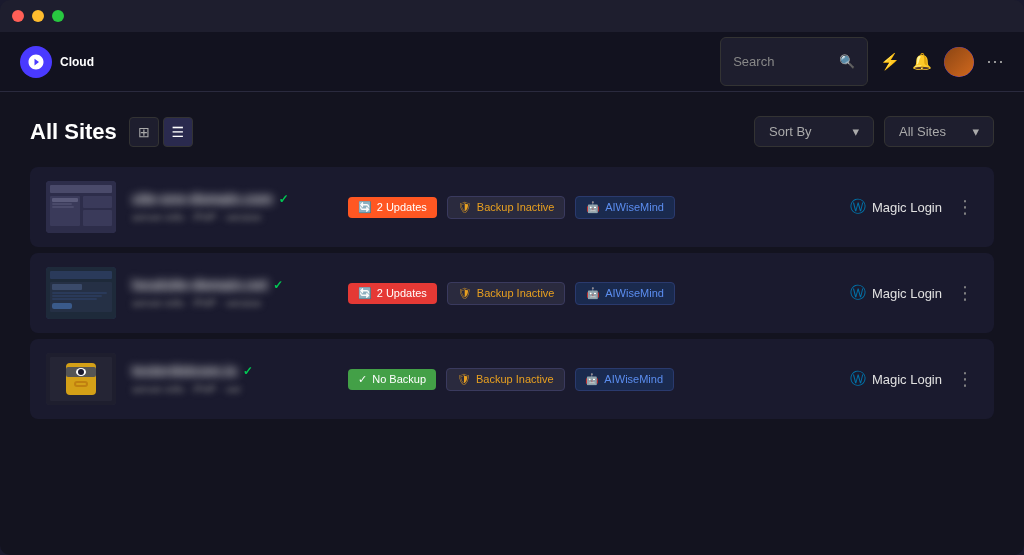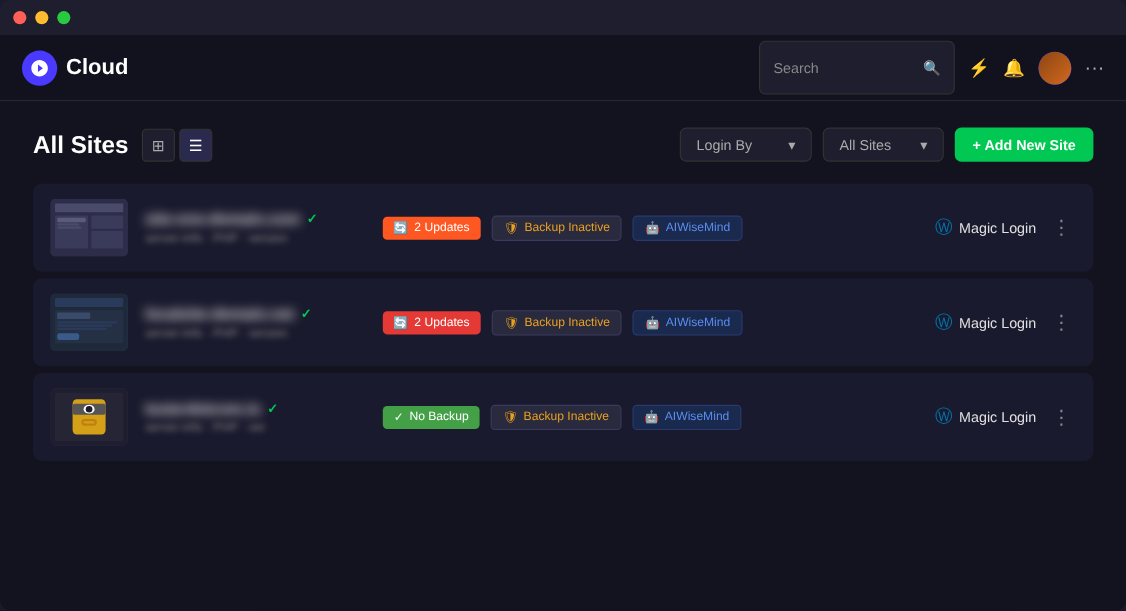--- a/index.html
+++ b/index.html
@@ -40,21 +40,21 @@
       gap: 0;
       border-bottom: 1px solid #2a2a3e;
     }
     .logo {
       display: flex;
       align-items: center;
       gap: 8px;
       margin-right: 32px;
       color: #fff;
       font-weight: 700;
-      font-size: 20px;
+      font-size: 12px;
     }
     .logo-icon {
       width: 32px; height: 32px;
       background: #4a3aff;
       border-radius: 50%;
       display: flex;
       align-items: center;
       justify-content: center;
       font-size: 14px;
       color: white;
@@ -88,21 +88,21 @@
     .search-box {
       background: #1e1e2e;
       border: 1px solid #333;
       border-radius: 6px;
       padding: 16px 12px;
       display: flex;
       align-items: center;
       gap: 6px;
       color: #888;
       font-size: 13px;
-      width: 178px;
+      width: 148px;
     }
     .nav-icon {
       color: #aaa;
       font-size: 16px;
       cursor: pointer;
     }
     .avatar {
       width: 30px; height: 30px;
       border-radius: 50%;
       background: #4a3aff;
@@ -371,30 +371,27 @@
     <div class="page-title-area">
       <h1 class="page-title">All Sites</h1>
       <div class="view-toggle">
         <button class="view-btn">⊞</button>
         <button class="view-btn active">☰</button>
       </div>
     </div>
 
     <div class="header-controls">
       <div class="sort-dropdown">
-        <span>Login By</span>
+        <span>Sort By</span>
         <span style="margin-left:auto;">▾</span>
       </div>
       <div class="filter-dropdown">
         <span>All Sites</span>
         <span style="margin-left:auto;">▾</span>
       </div>
-      <button class="add-btn">
-        <span>+ Add New Site</span>
-      </button>
     </div>
   </div>
 
   <div class="sites-list">
 
     <div class="site-row">
       <div class="site-thumbnail" style="background:#3a3a5e;">
         <svg width="70" height="52" viewBox="0 0 70 52" xmlns="http://www.w3.org/2000/svg">
           <rect width="70" height="52" fill="#2d2d4a"></rect>
           <rect x="4" y="4" width="62" height="8" fill="#4a4a6a" rx="1"></rect>

